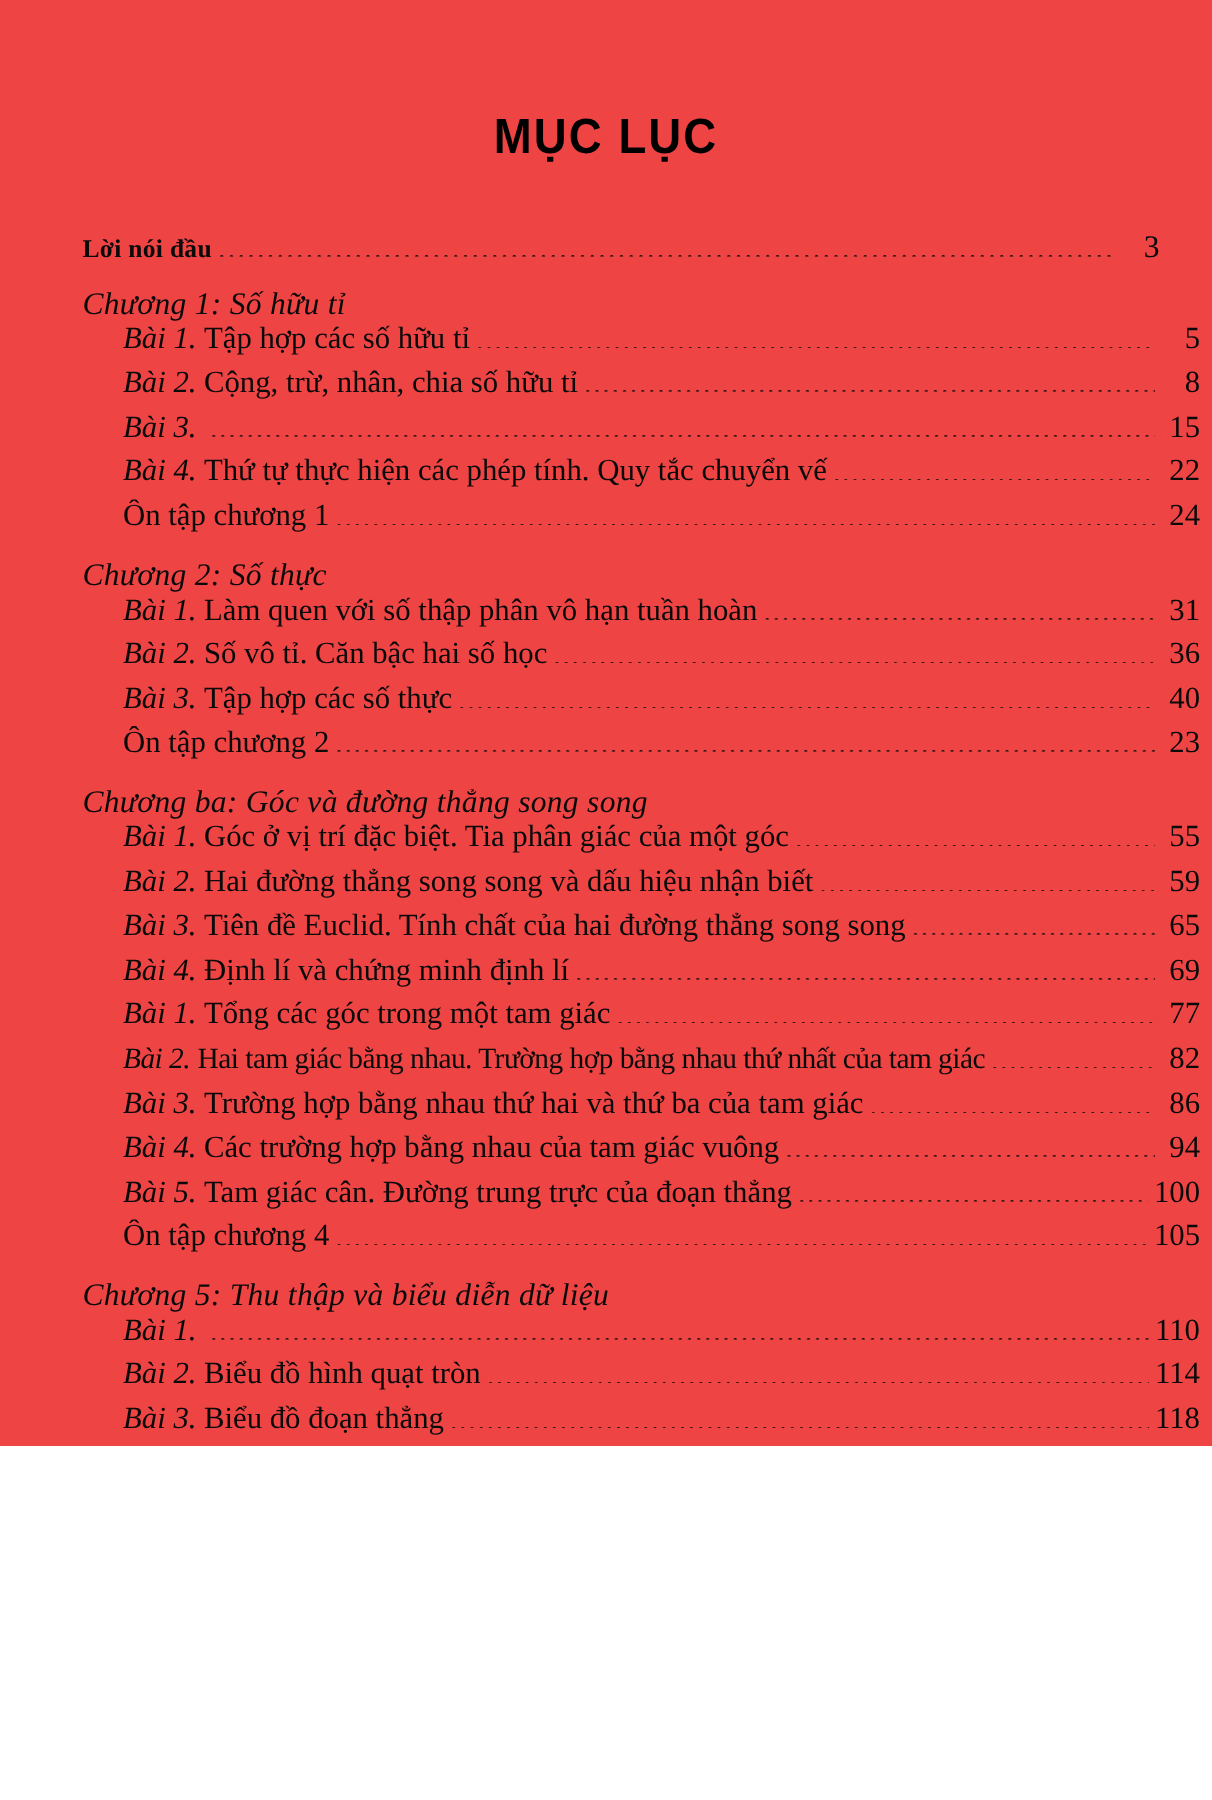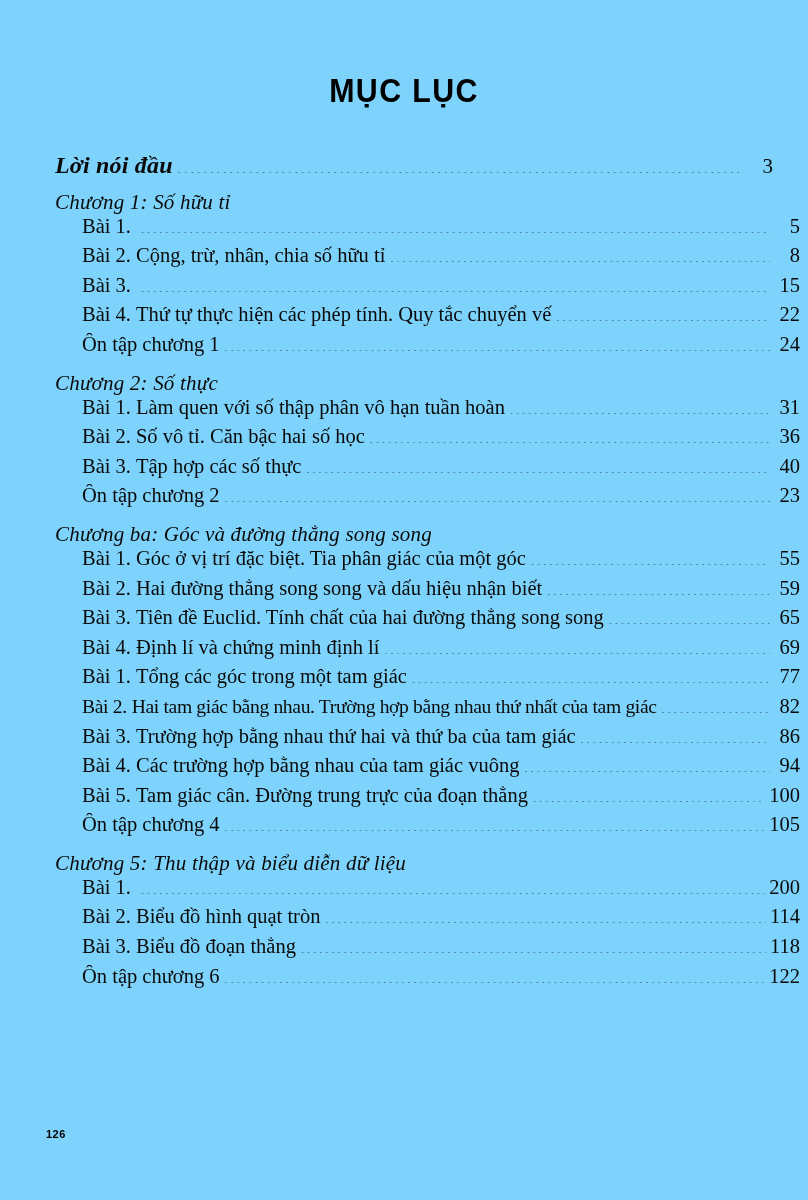--- a/index.html
+++ b/index.html
@@ -3,22 +3,22 @@
 <meta charset="utf-8">
 <style>
   html, body {
     margin: 0;
     padding: 0;
     background: #ffffff;
   }
   .page {
     position: relative;
     width: 808px;
-    height: 1200px;
-    background: #7dd3fc;
+    height: 964px;
+    background: #ef4444;
     overflow: hidden;
     font-family: "Liberation Serif", "DejaVu Serif", serif;
     color: #0a0a0a;
   }
 
   .toc-title {
     position: absolute;
     top: 72px;
     left: 0;
     width: 808px;
@@ -43,42 +43,42 @@
     align-items: baseline;
     width: 100%;
     height: 29.6px;
     white-space: nowrap;
     overflow: hidden;
   }
 
   
   .row.front .lead-label {
     font-weight: bold;
-    font-style: italic;
-    font-size: 24px;
+    font-size: 17px;
     letter-spacing: 0.2px;
   }
 
   
   .row.chapter {
     height: 33px;
     align-items: flex-end;
   }
   .row.chapter .lead-label {
     font-weight: normal;
     font-style: italic;
     font-size: 21px;
     letter-spacing: 0.2px;
   }
 
   
   .row.entry {
     padding-left: 27px;
   }
   .row.entry .num {
+    font-style: italic;
     font-size: 20.5px;
     margin-right: 5px;
   }
   .row.entry .etitle {
     font-size: 20.5px;
   }
   .row.entry.tight .etitle,
   .row.entry.tight .num {
     font-size: 19.6px;
     letter-spacing: -0.35px;
@@ -133,20 +133,21 @@
       <div class="row front">
         <span class="lead-label">Lời nói đầu</span>
         <span class="leader"></span>
         <span class="pagenum">3</span>
       </div>
       <div class="row chapter">
         <span class="lead-label">Chương 1: Số hữu tỉ</span>
       </div>
       <div class="row entry">
         <span class="num">Bài 1.</span>
+        <span class="etitle">Tập hợp các số hữu tỉ</span>
         <span class="leader"></span>
         <span class="pagenum">5</span>
       </div>
       <div class="row entry">
         <span class="num">Bài 2.</span>
         <span class="etitle">Cộng, trừ, nhân, chia số hữu tỉ</span>
         <span class="leader"></span>
         <span class="pagenum">8</span>
       </div>
       <div class="row entry">
@@ -252,21 +253,21 @@
         <span class="etitle">Ôn tập chương 4</span>
         <span class="leader"></span>
         <span class="pagenum">105</span>
       </div>
       <div class="row chapter">
         <span class="lead-label">Chương 5: Thu thập và biểu diễn dữ liệu</span>
       </div>
       <div class="row entry">
         <span class="num">Bài 1.</span>
         <span class="leader"></span>
-        <span class="pagenum">200</span>
+        <span class="pagenum">110</span>
       </div>
       <div class="row entry">
         <span class="num">Bài 2.</span>
         <span class="etitle">Biểu đồ hình quạt tròn</span>
         <span class="leader"></span>
         <span class="pagenum">114</span>
       </div>
       <div class="row entry">
         <span class="num">Bài 3.</span>
         <span class="etitle">Biểu đồ đoạn thẳng</span>

